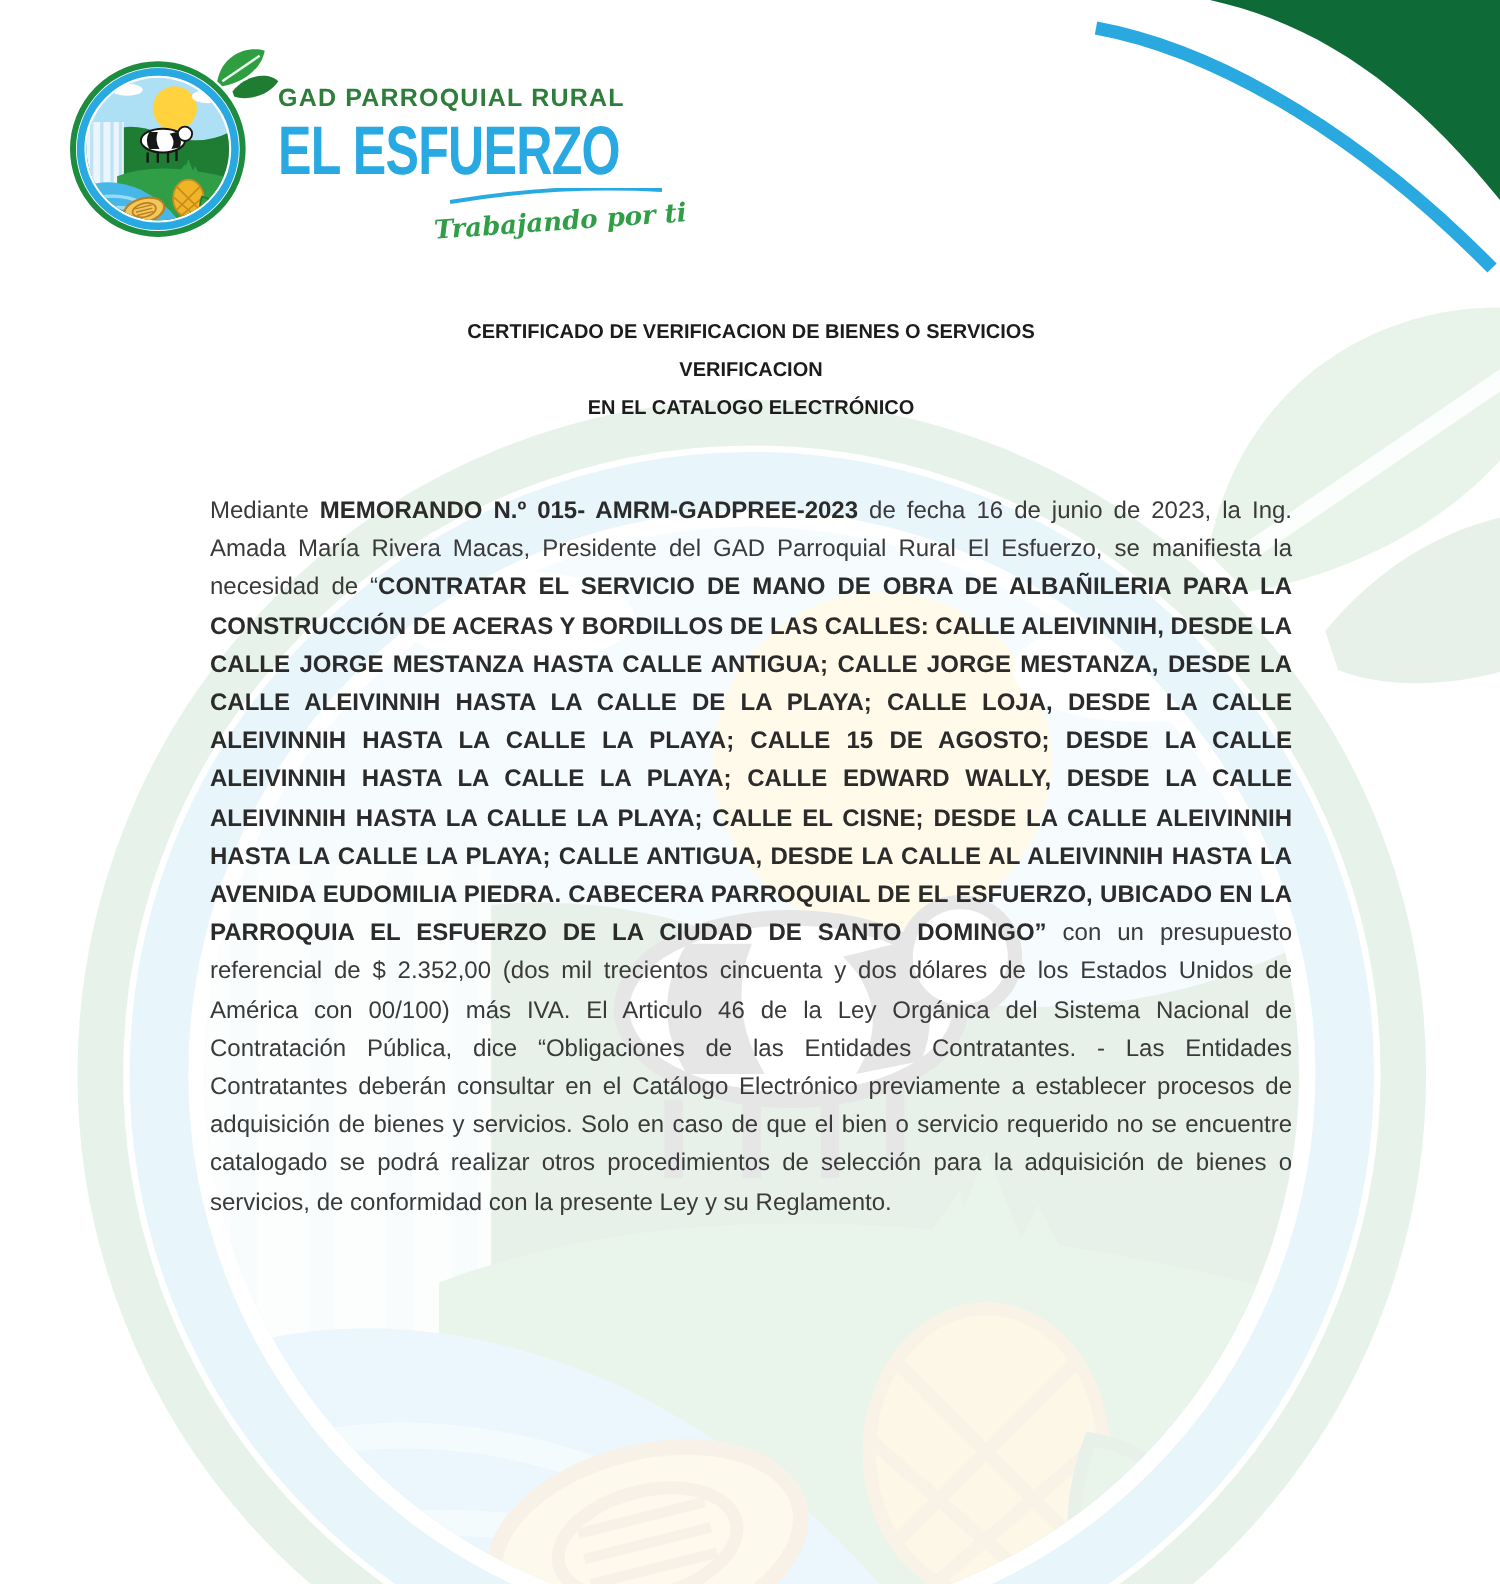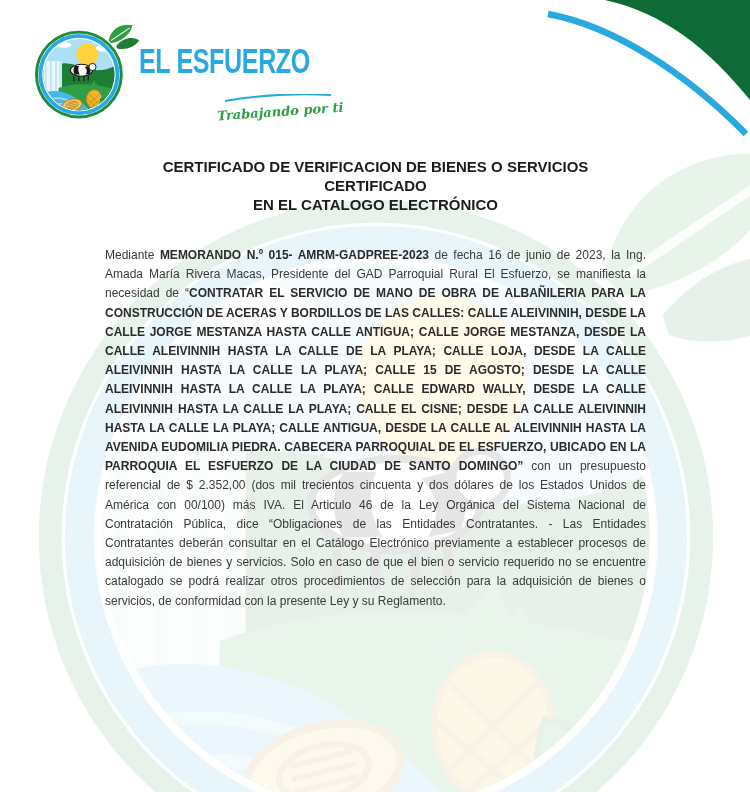--- a/index.html
+++ b/index.html
@@ -31,21 +31,21 @@
   }
   .corner{position:absolute;right:0;top:0;width:205px;height:140px;}
   
   .watermark{
     position:absolute;left:-15px;top:120px;width:860px;height:795px;
     opacity:.10;pointer-events:none;
   }
   
   .title{
     position:absolute;left:105px;top:157px;width:541px;
-    text-align:center;font-weight:bold;font-size:15px;line-height:19px;
+    text-align:center;font-weight:bold;font-size:10px;line-height:19px;
     color:#1c1c1c;
   }
   .doc-body{
     position:absolute;left:105px;top:246px;width:541px;
     font-size:12px;line-height:19.2px;text-align:justify;color:#3a3a3a;
   }
   .doc-body b{color:#2b2b2b;}
 </style>
 </head>
 <body>
@@ -107,35 +107,36 @@
 
   <svg class="watermark" viewBox="0 0 132 122" preserveAspectRatio="xMidYMid meet">
     <use href="#emblem"></use>
   </svg>
 
   <svg class="logo" viewBox="0 0 132 122">
     <use href="#emblem"></use>
   </svg>
 
   <div class="brand">
+    <div class="brand-top">GAD PARROQUIAL RURAL</div>
     <div class="brand-name">EL ESFUERZO</div>
     <div class="brand-tagline-wrap">
       <svg class="tagline-swoosh" width="110" height="8" viewBox="0 0 110 8">
         <path d="M2,7 Q55,-2 108,1" stroke="#29a9e2" stroke-width="2" fill="none"></path>
       </svg>
       <span class="brand-tagline">Trabajando por ti</span>
     </div>
   </div>
 
   <svg class="corner" viewBox="0 0 205 140" preserveAspectRatio="none">
     <path d="M60,0 L205,0 L205,100 C162,47 118,13 60,0 Z" fill="#0e6b37"></path>
     <path d="M3,14 C68,26 140,72 201,134" stroke="#2aa9e1" stroke-width="6.5" fill="none"></path>
   </svg>
 
   <div class="title">
     <div>CERTIFICADO DE VERIFICACION DE BIENES O SERVICIOS</div>
-    <div>CERTIFICADO</div>
+    <div>VERIFICACION</div>
     <div>EN EL CATALOGO ELECTRÓNICO</div>
   </div>
 
   <div class="doc-body"><span>Mediante </span><b>MEMORANDO N.º 015- AMRM-GADPREE-2023</b><span> de fecha 16 de junio de 2023, la Ing. Amada María Rivera Macas, Presidente del GAD Parroquial Rural El Esfuerzo, se manifiesta la necesidad de “</span><b>CONTRATAR EL SERVICIO DE MANO DE OBRA DE ALBAÑILERIA PARA LA CONSTRUCCIÓN DE ACERAS Y BORDILLOS DE LAS CALLES: CALLE ALEIVINNIH, DESDE LA CALLE JORGE MESTANZA HASTA CALLE ANTIGUA; CALLE JORGE MESTANZA, DESDE LA CALLE ALEIVINNIH HASTA LA CALLE DE LA PLAYA; CALLE LOJA, DESDE LA CALLE ALEIVINNIH HASTA LA CALLE LA PLAYA; CALLE 15 DE AGOSTO; DESDE LA CALLE ALEIVINNIH HASTA LA CALLE LA PLAYA; CALLE EDWARD WALLY, DESDE LA CALLE ALEIVINNIH HASTA LA CALLE LA PLAYA; CALLE EL CISNE; DESDE LA CALLE ALEIVINNIH HASTA LA CALLE LA PLAYA; CALLE ANTIGUA, DESDE LA CALLE AL ALEIVINNIH HASTA LA AVENIDA EUDOMILIA PIEDRA. CABECERA PARROQUIAL DE EL ESFUERZO, UBICADO EN LA PARROQUIA EL ESFUERZO DE LA CIUDAD DE SANTO DOMINGO”</b><span> con un presupuesto referencial de $ 2.352,00 (dos mil trecientos cincuenta y dos dólares de los Estados Unidos de América con 00/100) más IVA.  El Articulo 46 de la Ley Orgánica del Sistema Nacional de Contratación Pública, dice “Obligaciones de las Entidades Contratantes. - Las Entidades Contratantes deberán consultar en el Catálogo Electrónico previamente a establecer procesos de adquisición de bienes y servicios. Solo en caso de que el bien o servicio requerido no se encuentre catalogado se podrá realizar otros procedimientos de selección para la adquisición de bienes o servicios, de conformidad con la presente Ley y su Reglamento.</span></div>
 
 </div>
 
 </body></html>

